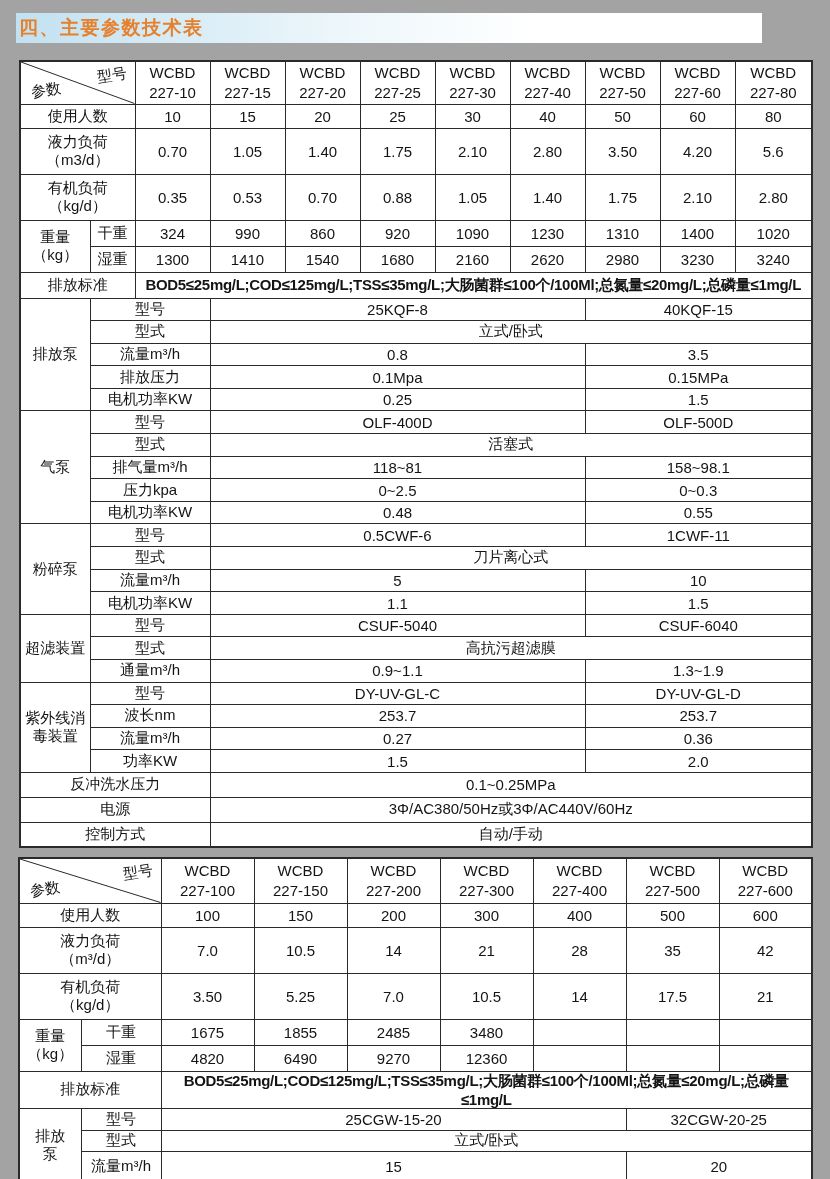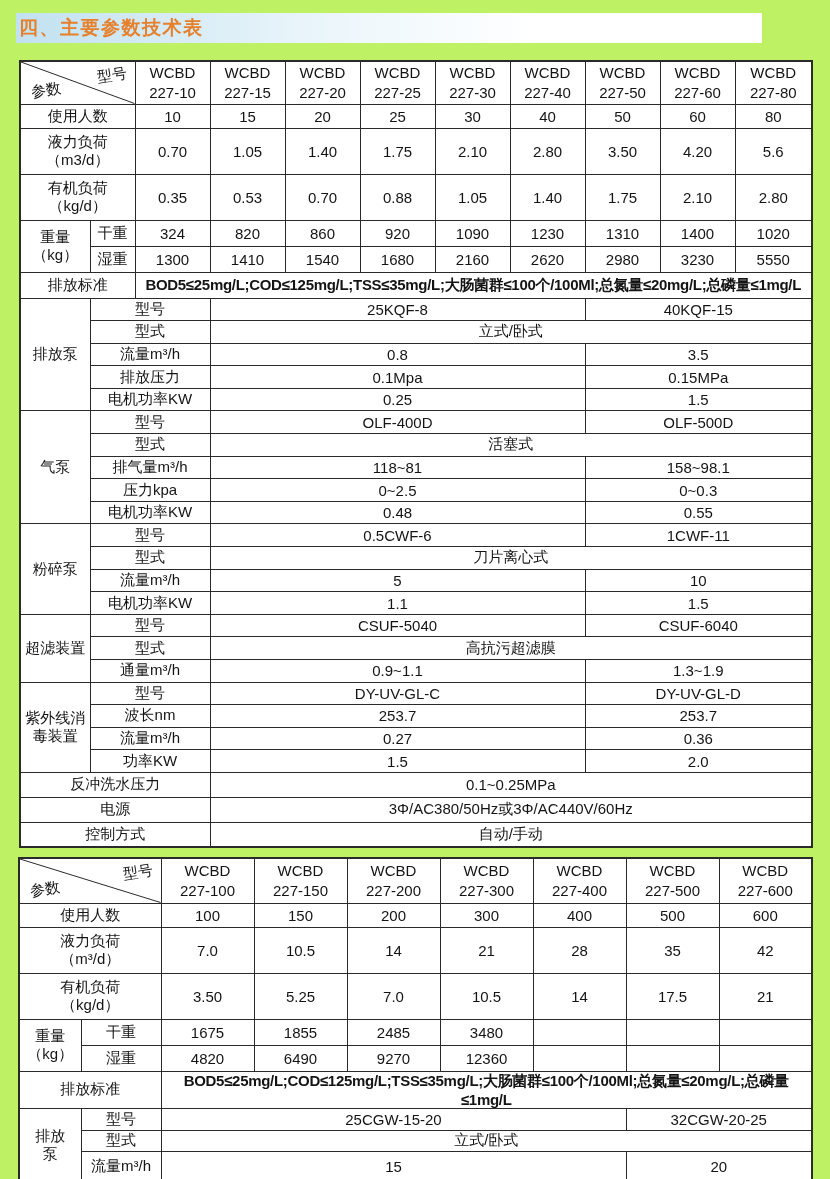--- a/index.html
+++ b/index.html
@@ -1,17 +1,17 @@
 <!DOCTYPE html>
 <html><head>
 <meta charset="utf-8">
 <style>
   html,body{margin:0;padding:0;background:#fff;}
   body{font-family:"Liberation Sans","DejaVu Sans",sans-serif;}
-  .page{position:relative;width:830px;height:1179px;background:#bef264;overflow:hidden;}
+  .page{position:relative;width:830px;height:1179px;background:#a3a3a3;overflow:hidden;}
 
   .title-wrap{position:absolute;left:16px;top:13px;width:746px;height:30px;
     background:linear-gradient(90deg,#c2e1f0 0%,#d8ecf6 22%,#eef7fb 45%,#ffffff 70%);}
   .title{margin:0;font-size:19px;line-height:30px;font-weight:bold;color:#e5812d;letter-spacing:1.5px;padding-left:3px;}
 
   table.t{border-collapse:collapse;table-layout:fixed;position:absolute;background:#fff;border:2px solid #2a2a2a;}
   table.t td{border:1px solid #2a2a2a;text-align:center;vertical-align:middle;padding:0 2px;
     color:#141414;font-size:15px;overflow:hidden;}
   .t1{left:19px;top:60px;width:792px;}
   .t2{left:18px;top:857px;width:793px;}
@@ -121,40 +121,40 @@
       <td>1.40</td>
       <td>1.75</td>
       <td>2.10</td>
       <td>2.80</td>
     </tr>
     <tr class="rh-w">
       <td class="lbl pre" rowspan="2">重量
 （kg）</td>
       <td class="lbl">干重</td>
       <td>324</td>
-      <td>820</td>
+      <td>990</td>
       <td>860</td>
       <td>920</td>
       <td>1090</td>
       <td>1230</td>
       <td>1310</td>
       <td>1400</td>
       <td>1020</td>
     </tr>
     <tr class="rh-w">
       <td class="lbl">湿重</td>
       <td>1300</td>
       <td>1410</td>
       <td>1540</td>
       <td>1680</td>
       <td>2160</td>
       <td>2620</td>
       <td>2980</td>
       <td>3230</td>
-      <td>5550</td>
+      <td>3240</td>
     </tr>
     <tr class="rh-std">
       <td class="lbl" colspan="2">排放标准</td>
       <td class="std" colspan="9">BOD5≤25mg/L;COD≤125mg/L;TSS≤35mg/L;大肠菌群≤100个/100Ml;总氮量≤20mg/L;总磷量≤1mg/L</td>
     </tr>
 
     <tr class="rh-p">
       <td class="grp" rowspan="5">排放泵</td>
       <td class="lbl" colspan="2">型号</td>
       <td colspan="5">25KQF-8</td>

